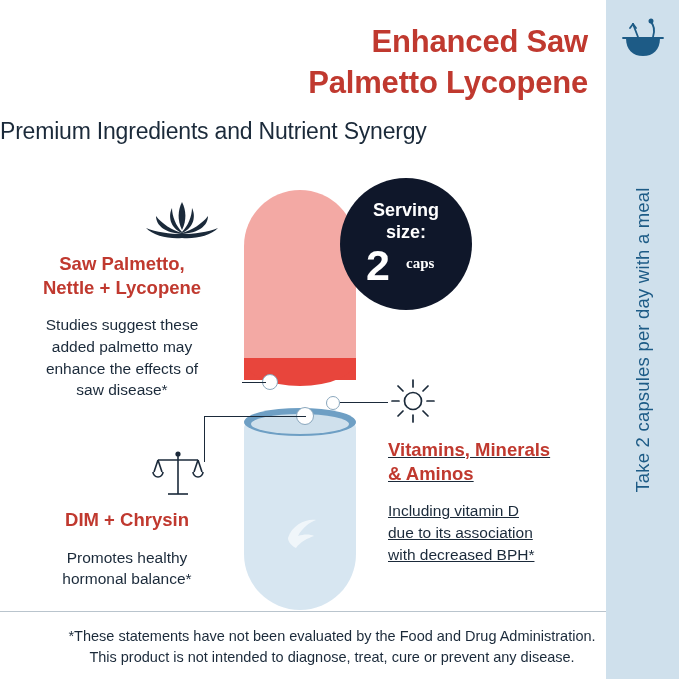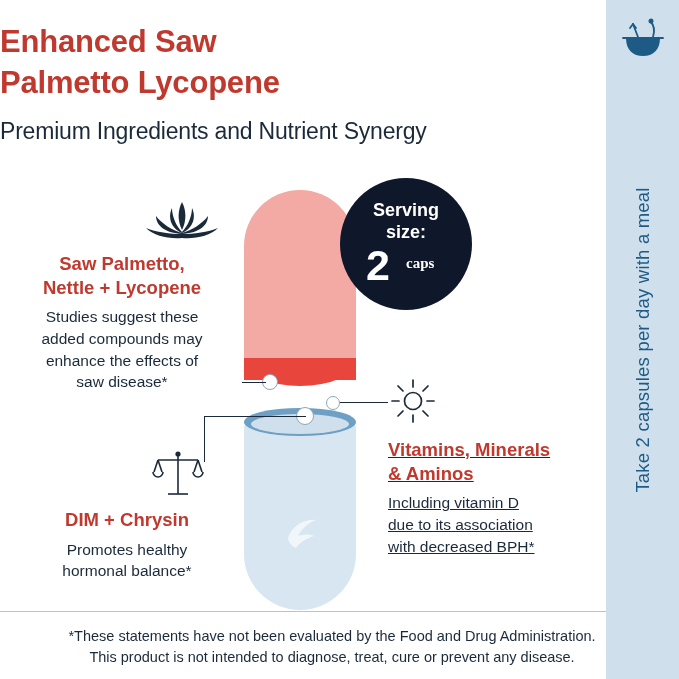--- a/index.html
+++ b/index.html
@@ -54,21 +54,21 @@
     top: 18px;
     left: 50%;
     transform: translateX(-50%);
   }
   
   .title {
     position: absolute;
     top: 22px;
     left: 0;
     width: 588px;
-    text-align: left;
+    text-align: right;
     color: #c0392f;
     font-size: 31px;
     font-weight: bold;
     line-height: 1.32;
     letter-spacing: -0.2px;
   }
   .subtitle {
     position: absolute;
     top: 118px;
     left: 0;
@@ -198,21 +198,21 @@
   .callout-heading {
     color: #c0392f;
     font-size: 18.5px;
     font-weight: bold;
     line-height: 1.28;
   }
   .callout-body {
     color: #1b2a3a;
     font-size: 15.5px;
     line-height: 1.4;
-    margin-top: 7px;
+    margin-top: 15px;
   }
   .callout-left {
     position: absolute;
     left: 12px;
     top: 252px;
     width: 220px;
     text-align: center;
   }
   .callout-leftlower {
     position: absolute;
@@ -325,21 +325,21 @@
       </g>
     </svg>
   </div>
   <div class="callout-left">
     <div class="callout-heading">
       <div>Saw Palmetto,</div>
       <div>Nettle + Lycopene</div>
     </div>
     <div class="callout-body">
       <div>Studies suggest these</div>
-      <div>added compounds may</div>
+      <div>added palmetto may</div>
       <div>enhance the effects of</div>
       <div>saw disease*</div>
     </div>
   </div>
 
   <div class="icon-scale">
     <svg width="52" height="50" viewBox="0 0 52 50">
       <g stroke="#1b2a3a" stroke-width="1.6" fill="none">
         <line x1="26" y1="6" x2="26" y2="46"></line>
         <line x1="6" y1="12" x2="46" y2="12"></line>

